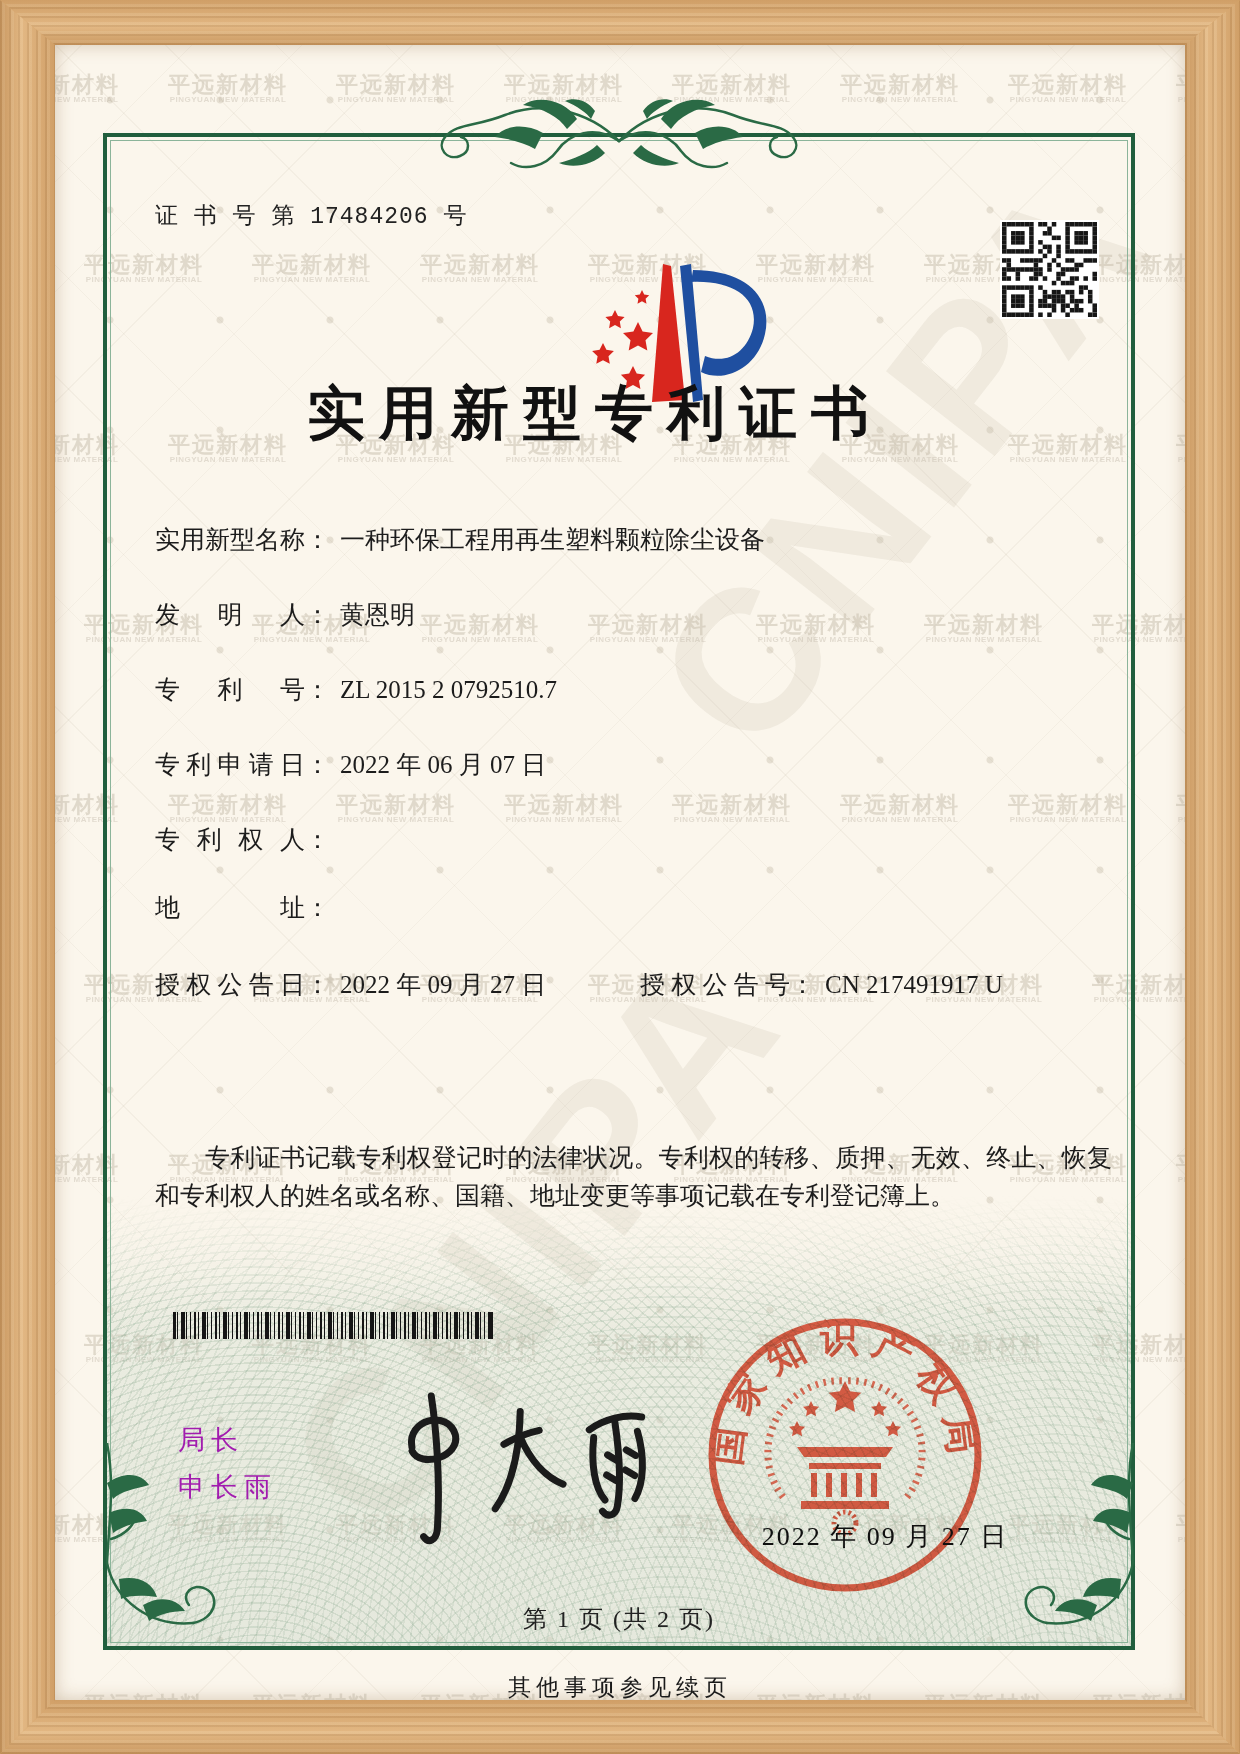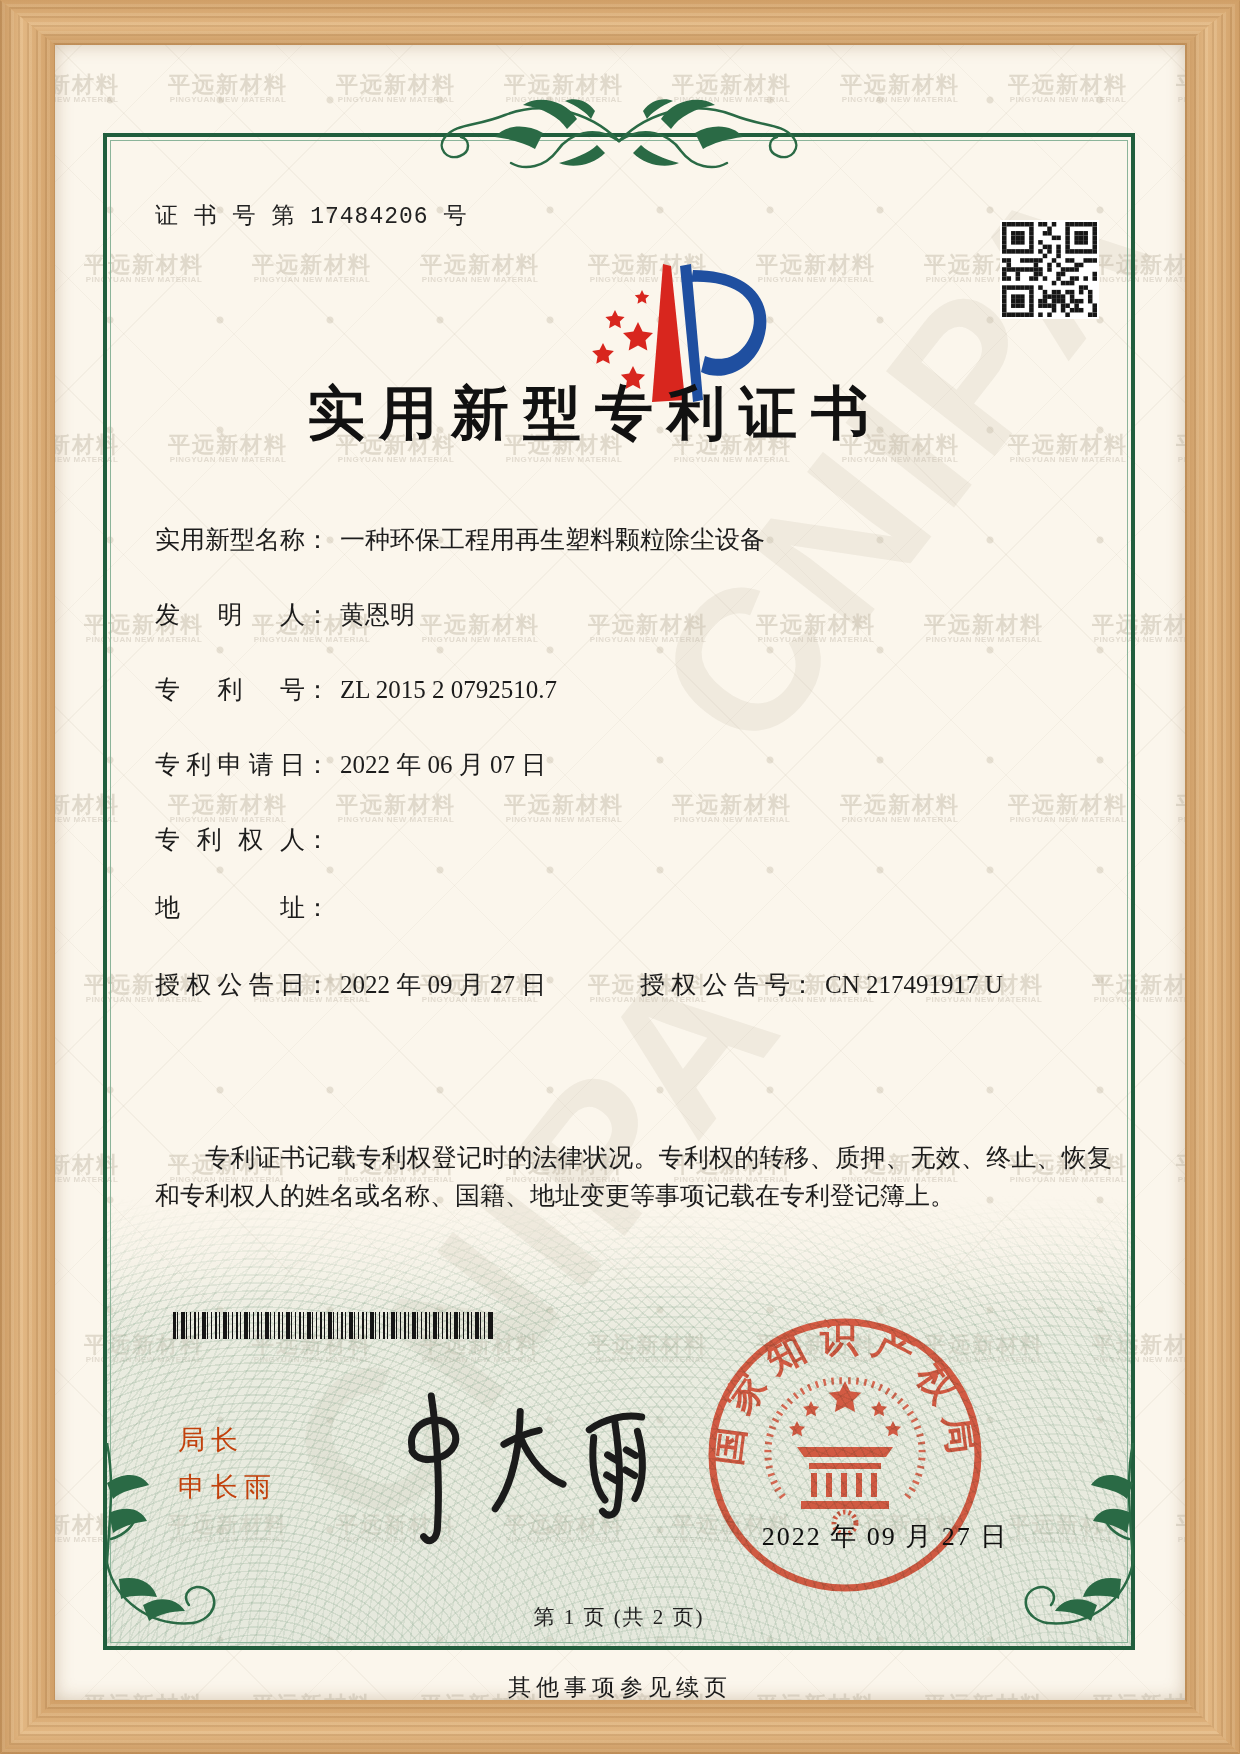--- a/index.html
+++ b/index.html
@@ -58,26 +58,26 @@
   .fvalue{display:inline-block;max-width:700px;}
   .body-par{position:absolute;left:100px;width:957px;font-size:25px;line-height:37.5px;color:#1c1c1c;
             text-align:justify;text-indent:2em;margin:0;}
   
   .barcode{left:118px;top:1267px;width:320px;height:27px;
       background-image:
         linear-gradient(90deg,#151515 0 3px,rgba(0,0,0,0) 3px calc(100% - 3px),#151515 calc(100% - 3px)),
         repeating-linear-gradient(90deg,#151515 0 2px,rgba(0,0,0,0) 2px 4px,#151515 4px 5px,rgba(0,0,0,0) 5px 8px,
           #151515 8px 12px,rgba(0,0,0,0) 12px 13px,#151515 13px 14px,rgba(0,0,0,0) 14px 17px,
           #151515 17px 18px,rgba(0,0,0,0) 18px 21px);}
-  .signer{font-size:27px;color:#c2410c;letter-spacing:6px;}
+  .signer{font-size:27px;color:#a21caf;letter-spacing:6px;}
   .sig-svg{left:300px;top:1335px;}
   
   .seal{left:650px;top:1270px;width:280px;height:280px;mix-blend-mode:multiply;opacity:.92;}
   .seal-date{left:690px;top:1474px;width:280px;text-align:center;font-size:26px;color:#101010;letter-spacing:2px;z-index:6;}
-  .page-info{left:48px;top:1558px;width:1032px;text-align:center;font-size:21px;color:#222;letter-spacing:2px;}
+  .page-info{left:48px;top:1558px;width:1032px;text-align:center;font-size:24px;color:#222;letter-spacing:2px;}
   .cont-note{left:0;top:1627px;width:1130px;text-align:center;font-size:23px;color:#1a1a1a;letter-spacing:5px;}
   .z1{z-index:1}.z2{z-index:2}.z3{z-index:3}.z4{z-index:4}.z5{z-index:5}
 </style>
 </head>
 <body>
 
 <div class="stage">
 
   <div class="wood h wood-top"></div>
   <div class="wood h wood-bottom"></div>

